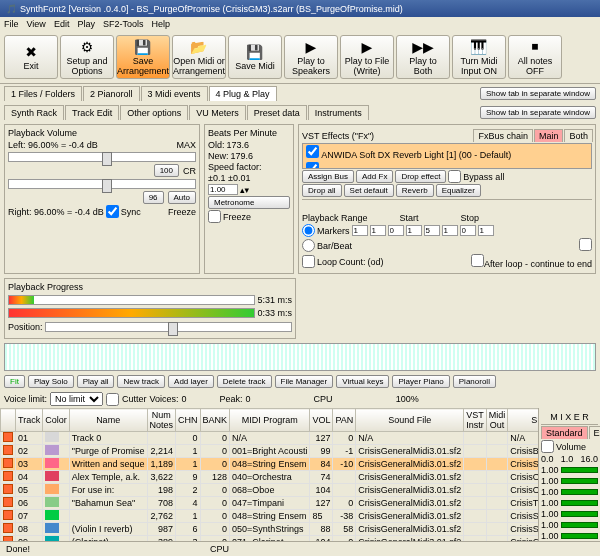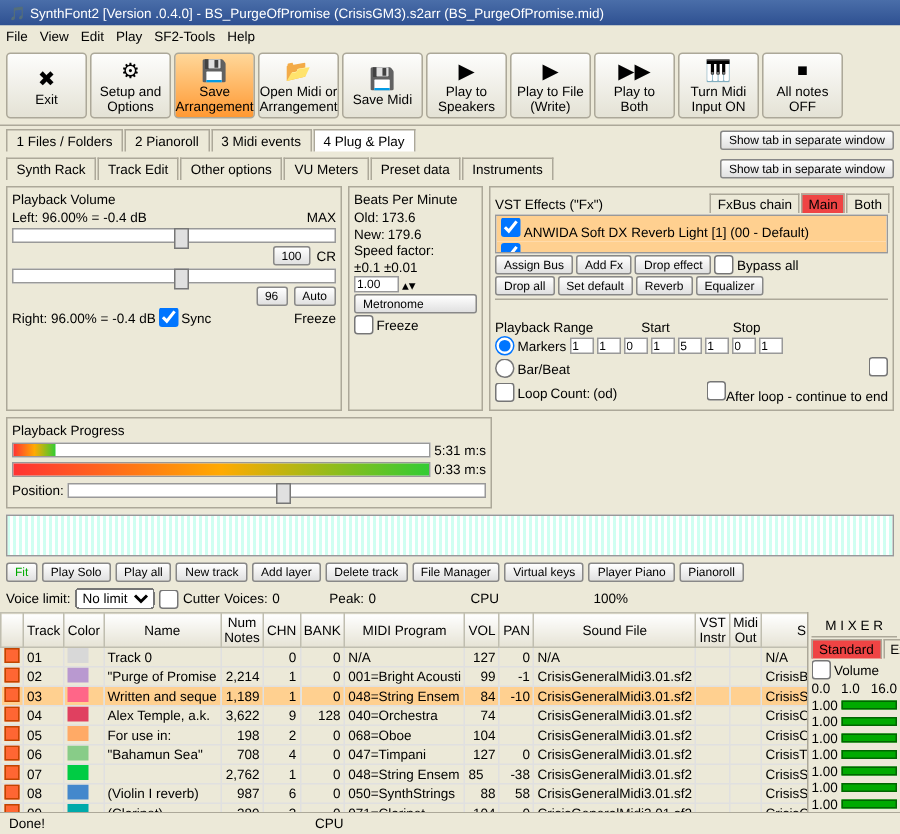--- a/index.html
+++ b/index.html
@@ -37,21 +37,21 @@
 .chk { width: 10px; height: 10px; background: #ff6633; border: 1px solid #c04400; display: inline-block; }
 .color-sw { width: 14px; height: 10px; display: inline-block; }
 .statusbar { position: absolute; bottom: 0; left: 0; right: 0; background: #ece9d8; border-top: 1px solid #aca899; padding: 2px 6px; font-size: 9px; display: flex; }
 .progress { height: 10px; background: #fff; border: 1px solid #999; margin: 1px 0; position: relative; }
 .progress-bar { position: absolute; left: 0; top: 0; bottom: 0; background: linear-gradient(90deg, #f33, #fa0, #3c3); }
 .mixer-ch { display: flex; align-items: center; gap: 2px; margin: 1px 0; font-size: 7px; }
 .mixer-bar { flex: 1; height: 6px; background: #0a0; border: 1px solid #060; }
 .smallinput { width: 30px; font-size: 8px; border: 1px solid #999; padding: 0 1px; }
 .row { display: flex; gap: 2px; align-items: center; margin: 1px 0; }
 .panel-tab { display: inline-block; padding: 1px 4px; border: 1px solid #aca899; border-bottom: none; background: #ece9d8; margin-right: -1px; cursor: pointer; }
-.panel-tab.active { background: #ef4444; }
+.panel-tab.active { background: #fca5a5; }
 </style>
 </head>
 <body>
 
 <div class="titlebar">
   <span>🎵</span>&nbsp;
   <span>SynthFont2 [Version .0.4.0] - BS_PurgeOfPromise (CrisisGM3).s2arr (BS_PurgeOfPromise.mid)</span>
 </div>
 
 <div class="menubar" id="menubar">
@@ -118,21 +118,21 @@
     <span class="tab">Synth Rack</span>
     <span class="tab">Track Edit</span>
     <span class="tab">Other options</span>
     <span class="tab">VU Meters</span>
     <span class="tab">Preset data</span>
     <span class="tab">Instruments</span>
     <span class="btn" style="margin-left: auto;">Show tab in separate window</span>
   </div>
 
 <div class="panel-row">
-  <div class="panel" style="width:224px">
+  <div class="panel" style="width:196px">
     <div class="panel-title">Playback Volume</div>
     <div class="row">
         <span>Left: 96.00% = -0.4 dB</span>
         <span style="margin-left:auto">MAX</span>
       </div>
     <div class="slider"></div>
     <div class="row" style="justify-content:flex-end;gap:4px">
       <span class="btn">100</span>
       <span>CR</span>
     </div>
@@ -226,21 +226,21 @@
           <span>Loop</span>
         <span>Count:</span>
         <span>(od)</span>
         <span style="margin-left:auto"><input type="checkbox" style=""><span>After loop - continue to end</span></span>
       </div>
     </div>
   </div>
 </div>
 
 <div class="panel-row">
-  <div class="panel" style="width:324px">
+  <div class="panel" style="width:292px">
     <div class="panel-title">Playback Progress</div>
     <div class="row">
         <div class="progress" style="flex:1">
           <div class="progress-bar" style="width:10%"></div>
         </div>
         <span>5:31 m:s</span>
       </div>
     <div class="row">
         <div class="progress" style="flex:1">
           <div class="progress-bar" style="width:100%"></div>

